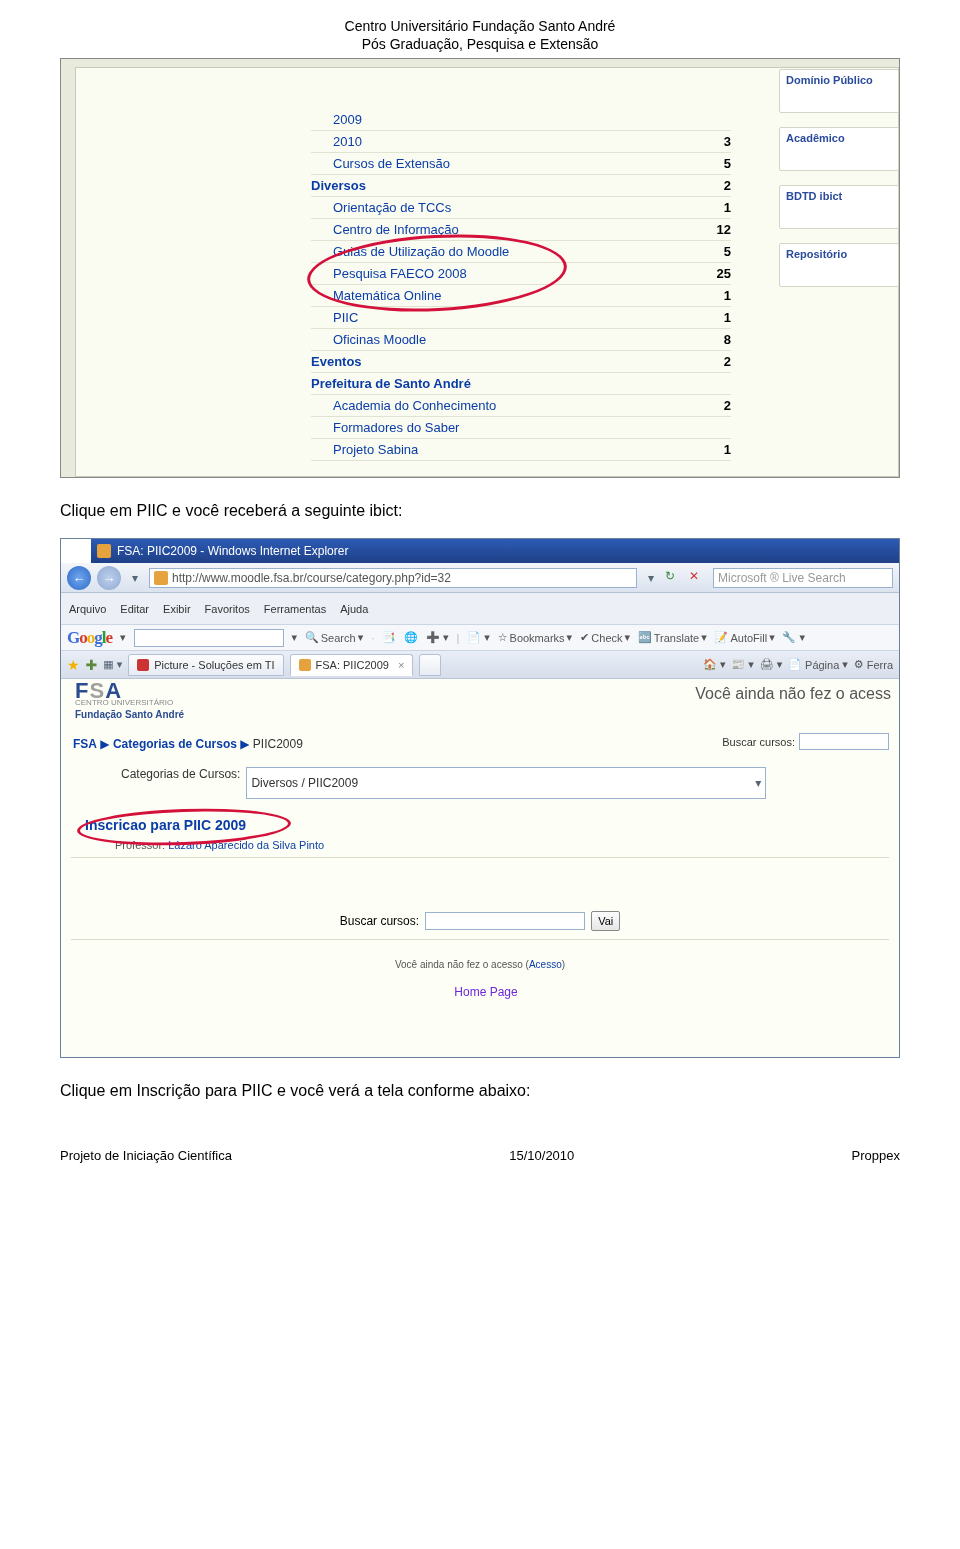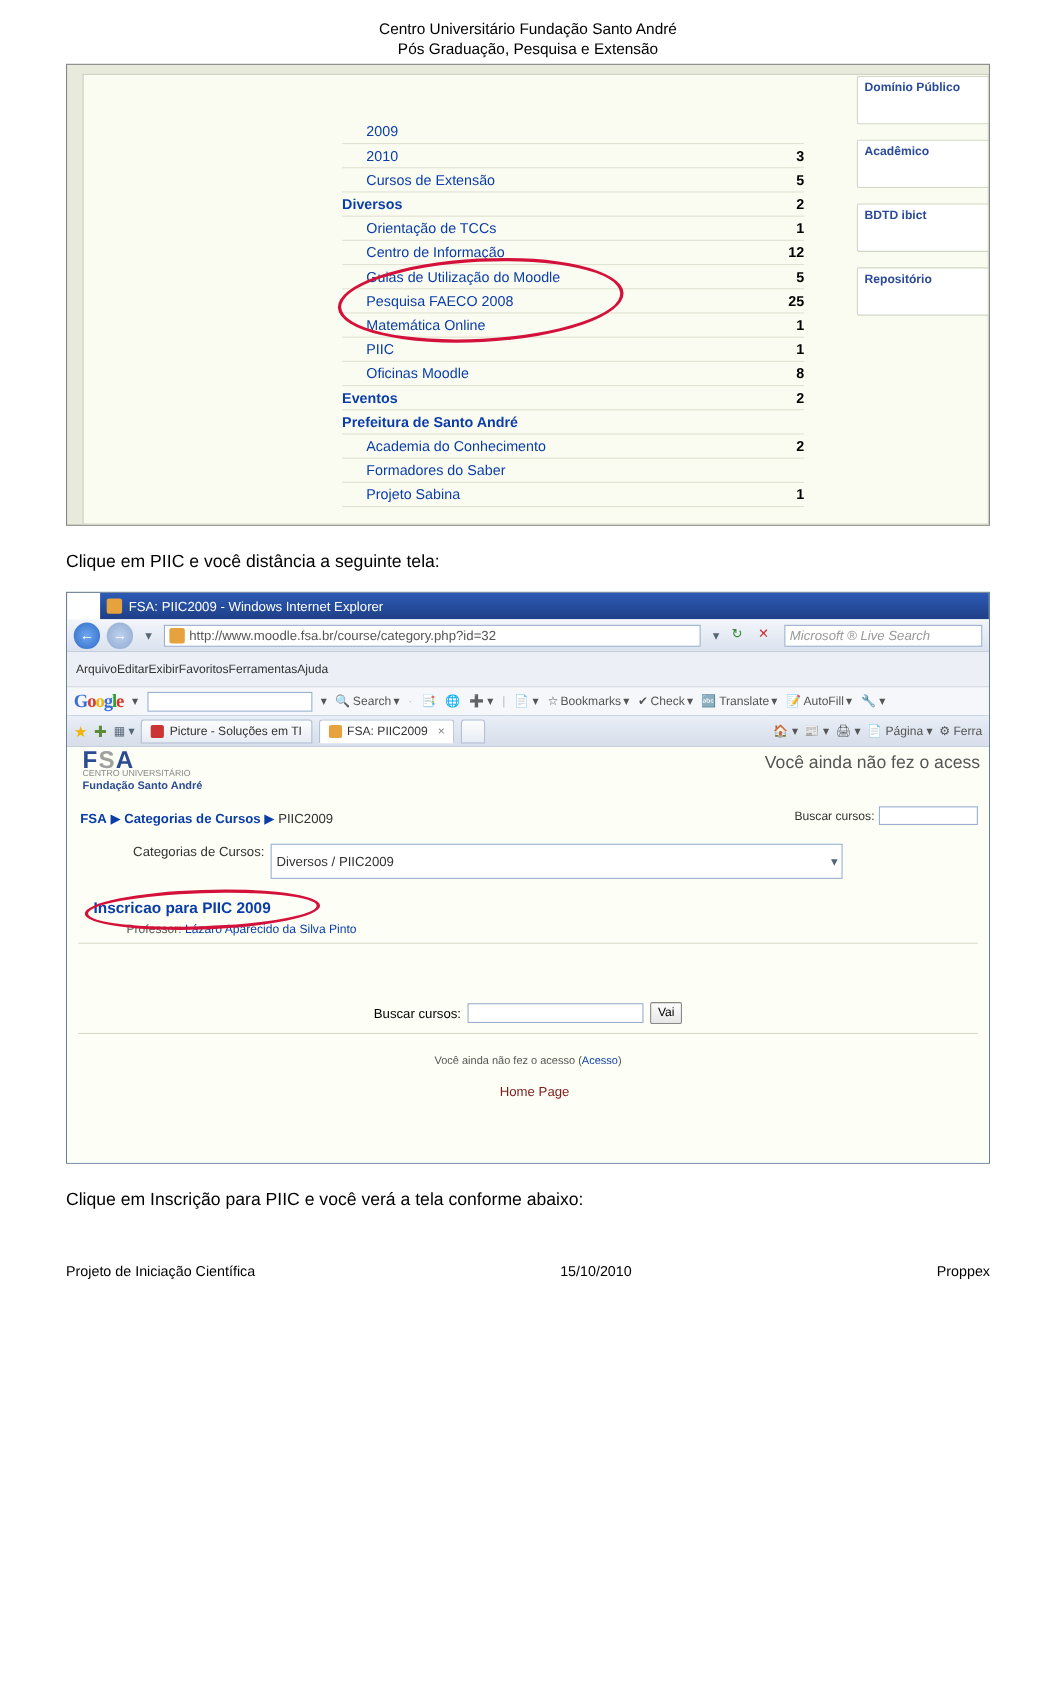--- a/index.html
+++ b/index.html
@@ -46,23 +46,23 @@
   
   .titlebar { height: 24px; background: linear-gradient(#2c5bb5, #1f3f86); color: #fff; font-size: 12px; display: flex; align-items: center; padding: 0 6px; gap: 6px; margin-left: 30px; }
   .titlebar .favicon { width: 14px; height: 14px; background: #e6a23c; border-radius: 2px; display: inline-block; }
   
   .navrow { height: 30px; background: linear-gradient(#f3f5fa,#dbe3ef); display: flex; align-items: center; padding: 0 6px; gap: 6px; font-size: 12px; border-bottom: 1px solid #b5c2d6; }
   .navrow .navbtn { width: 24px; height: 24px; border-radius: 50%; background: radial-gradient(#6fa7ef,#2e6ac7); display: flex; align-items: center; justify-content: center; color: #fff; font-size: 13px; }
   .navrow .urlbox { flex: 1; height: 20px; border: 1px solid #9ab0cf; background: #fff; display: flex; align-items: center; padding: 0 4px; gap: 4px; color: #555; }
   .navrow .urlbox .fav { width: 14px; height: 14px; background: #e6a23c; border-radius: 2px; }
   .navrow .dd { width: 16px; text-align: center; color: #567; }
   .navrow .go { width: 18px; height: 18px; color: #3a8a3a; }
-  .navrow .sbox { width: 180px; height: 20px; border: 1px solid #9ab0cf; background: #fff; color: #999; padding: 0 4px; display: flex; align-items: center; font-style: italic; }
-  
-  .menubar { height: 32px; background: #ecf0f6; border-bottom: 1px solid #cbd5e3; display: flex; align-items: center; gap: 0; padding: 0 8px; font-size: 11px; color: #333; }
+  .navrow .sbox { width: 180px; height: 20px; border: 1px solid #9ab0cf; background: #fff; color: #999; padding: 0 4px; display: flex; align-items: center; }
+  
+  .menubar { height: 32px; background: #ecf0f6; border-bottom: 1px solid #cbd5e3; display: flex; align-items: center; gap: 14px; padding: 0 8px; font-size: 11px; color: #333; }
   
   .gtb { height: 26px; background: #f6f7fa; border-bottom: 1px solid #cbd5e3; display: flex; align-items: center; padding: 0 6px; gap: 8px; font-size: 11px; color: #555; }
   .gtb .glogo { font-family: Georgia, serif; font-size: 17px; font-weight: bold; letter-spacing: -1px; }
   .gtb .glogo span:nth-child(1){color:#3b6fd7;} .gtb .glogo span:nth-child(2){color:#d63a2a;} .gtb .glogo span:nth-child(3){color:#f2b50c;} .gtb .glogo span:nth-child(4){color:#3b6fd7;} .gtb .glogo span:nth-child(5){color:#2ca02c;} .gtb .glogo span:nth-child(6){color:#d63a2a;}
   .gtb .ginput { width: 150px; height: 18px; border: 1px solid #9ab0cf; background: #fff; }
   .gtb .btn { display: inline-flex; align-items: center; gap: 2px; padding: 1px 0; }
   .gtb .sep { color: #bbb; }
   
   .tabsrow { height: 28px; background: linear-gradient(#e9eef6,#d7deea); border-bottom: 1px solid #b9c5d7; display: flex; align-items: center; padding: 0 6px; gap: 6px; font-size: 11px; color: #333; }
   .tabsrow .star { color: #f0b400; font-size: 14px; }
@@ -89,21 +89,21 @@
   .page .inscr { position: absolute; left: 24px; top: 138px; font-size: 14px; color: #0b3da8; font-weight: bold; }
   .page .prof { position: absolute; left: 54px; top: 160px; font-size: 11px; color: #555; }
   .page .prof a { color: #0b3da8; text-decoration: none; }
   .page hr.h1 { position: absolute; left: 10px; right: 10px; top: 178px; border: none; border-top: 1px solid #d7dccb; }
   .page .searchmid { position: absolute; left: 0; right: 0; top: 232px; display: flex; justify-content: center; align-items: center; gap: 6px; font-size: 12px; }
   .page .searchmid input { width: 160px; height: 18px; border: 1px solid #9ab0cf; }
   .page .searchmid button { height: 20px; padding: 0 6px; border: 1px solid #888; background: linear-gradient(#fdfdfd,#e6e6e6); font-size: 11px; border-radius: 2px; }
   .page hr.h2 { position: absolute; left: 10px; right: 10px; top: 260px; border: none; border-top: 1px solid #d7dccb; }
   .page .access2 { position: absolute; left: 0; right: 0; top: 280px; text-align: center; font-size: 10px; color: #555; }
   .page .access2 a { color: #0b3da8; text-decoration: none; }
-  .page .home { position: absolute; left: 12px; right: 0; top: 306px; text-align: center; font-size: 12px; color: #7f1d1d; }
+  .page .home { position: absolute; left: 12px; right: 0; top: 306px; text-align: center; font-size: 12px; color: #6d28d9; }
   
   .oval2 { position: absolute; left: 16px; top: 130px; width: 214px; height: 36px; border: 3px solid #d3113b; border-radius: 50% / 50%; transform: rotate(-2deg); pointer-events: none; }
 
 </style>
 </head>
 <body>
 
 <div class="doc-header">
   <div>Centro Universitário Fundação Santo André</div>
   <div class="line2">Pós Graduação, Pesquisa e Extensão</div>
@@ -207,21 +207,21 @@
         <span>BDTD ibict</span>
       </div>
     <div class="badge">
         <span>Repositório</span>
       </div>
   </div>
 
   <div class="oval1"></div>
 </div>
 
-<div class="body-text">Clique em PIIC e você distância a seguinte tela:</div>
+<div class="body-text">Clique em PIIC e você receberá a seguinte ibict:</div>
 
 <div id="shot2">
   <div class="win">
 
     <div class="titlebar">
       <span class="favicon"></span>
       <span>FSA: PIIC2009 - Windows Internet Explorer</span>
     </div>
 
     <div class="navrow">

